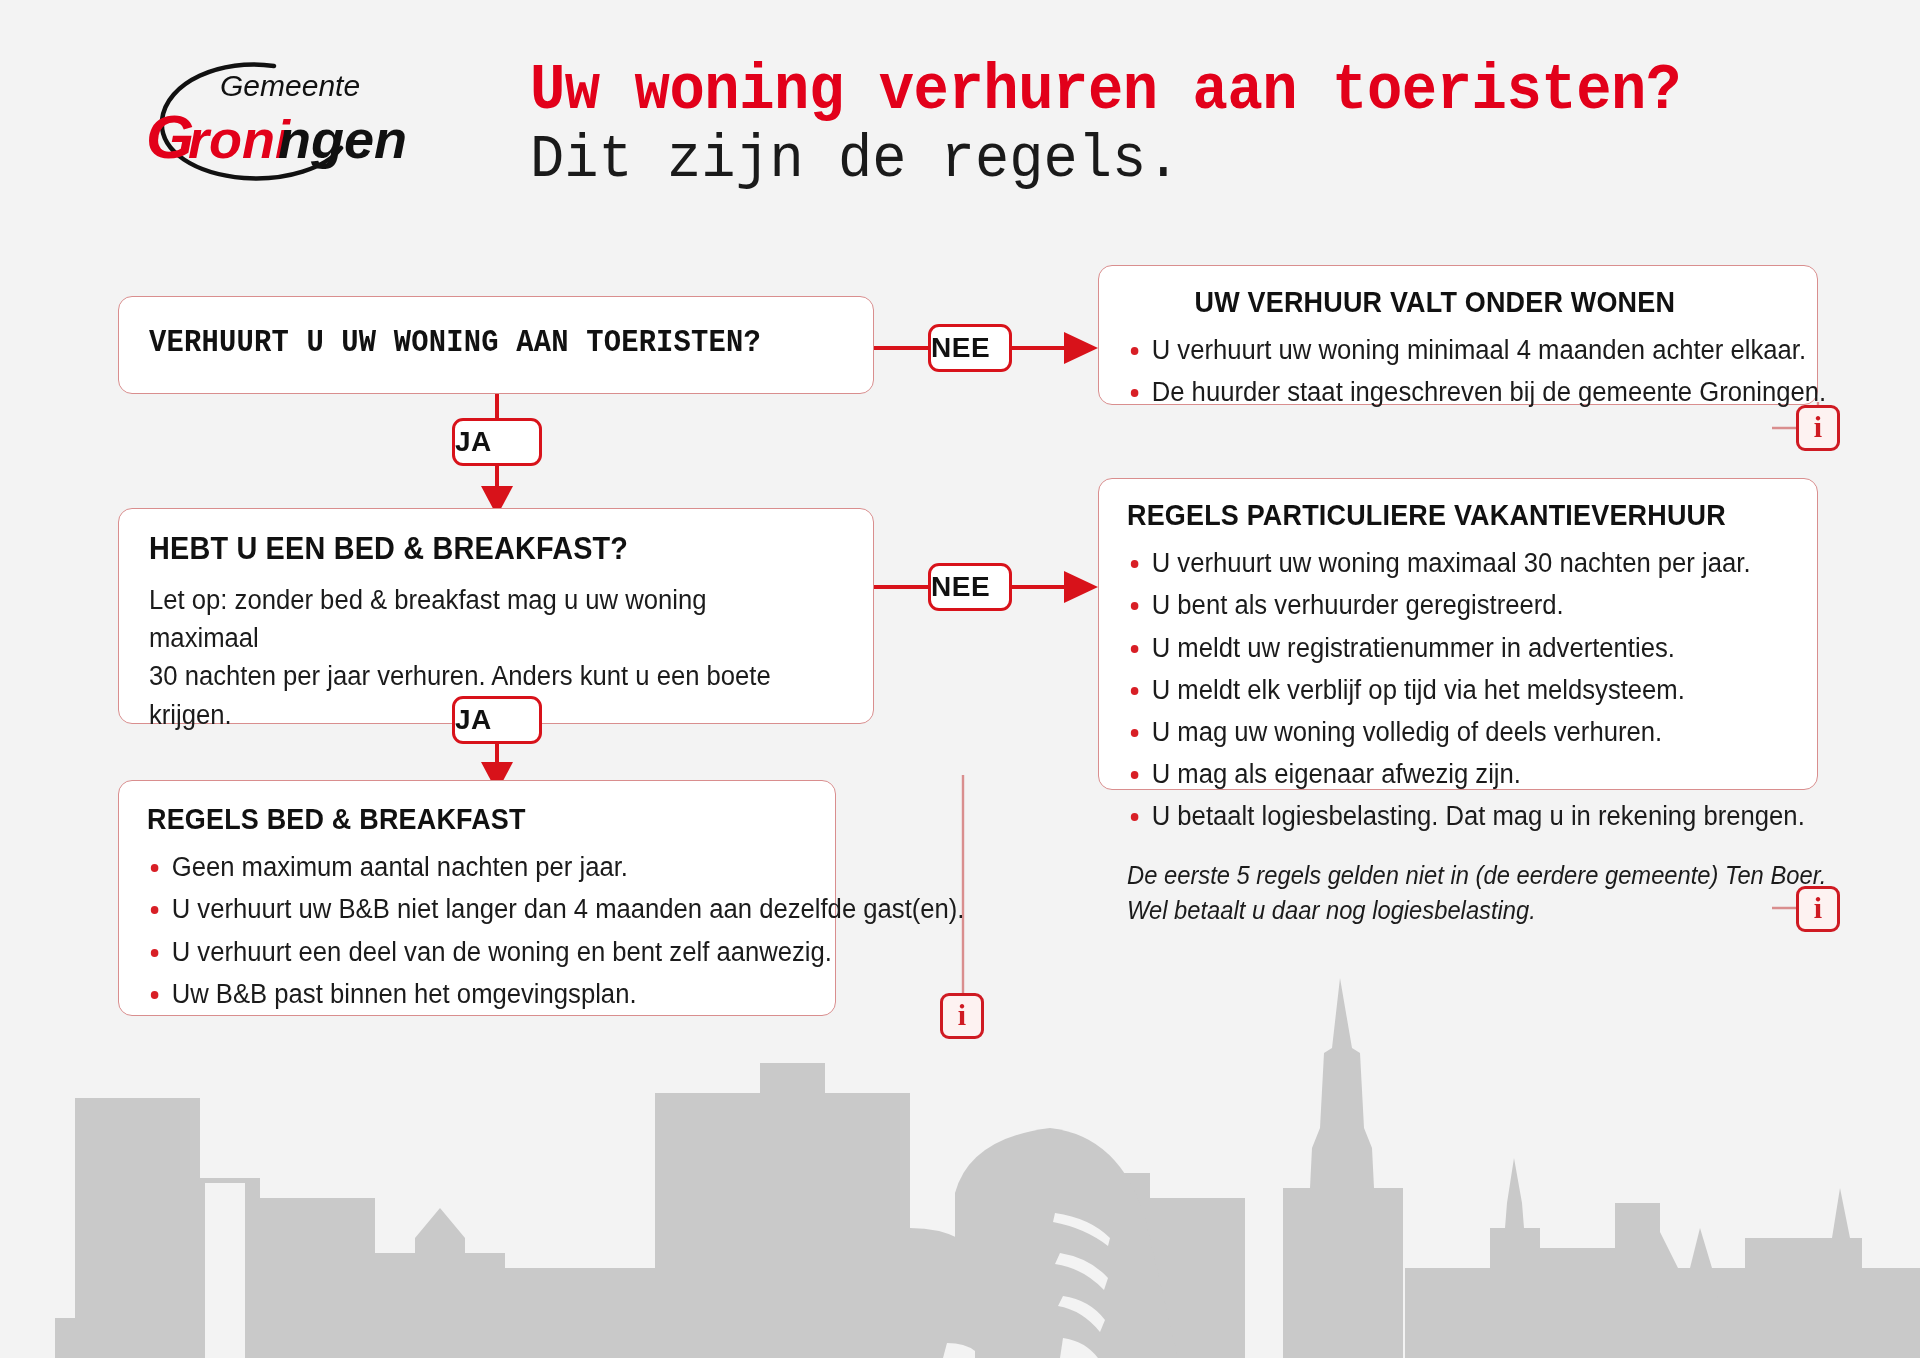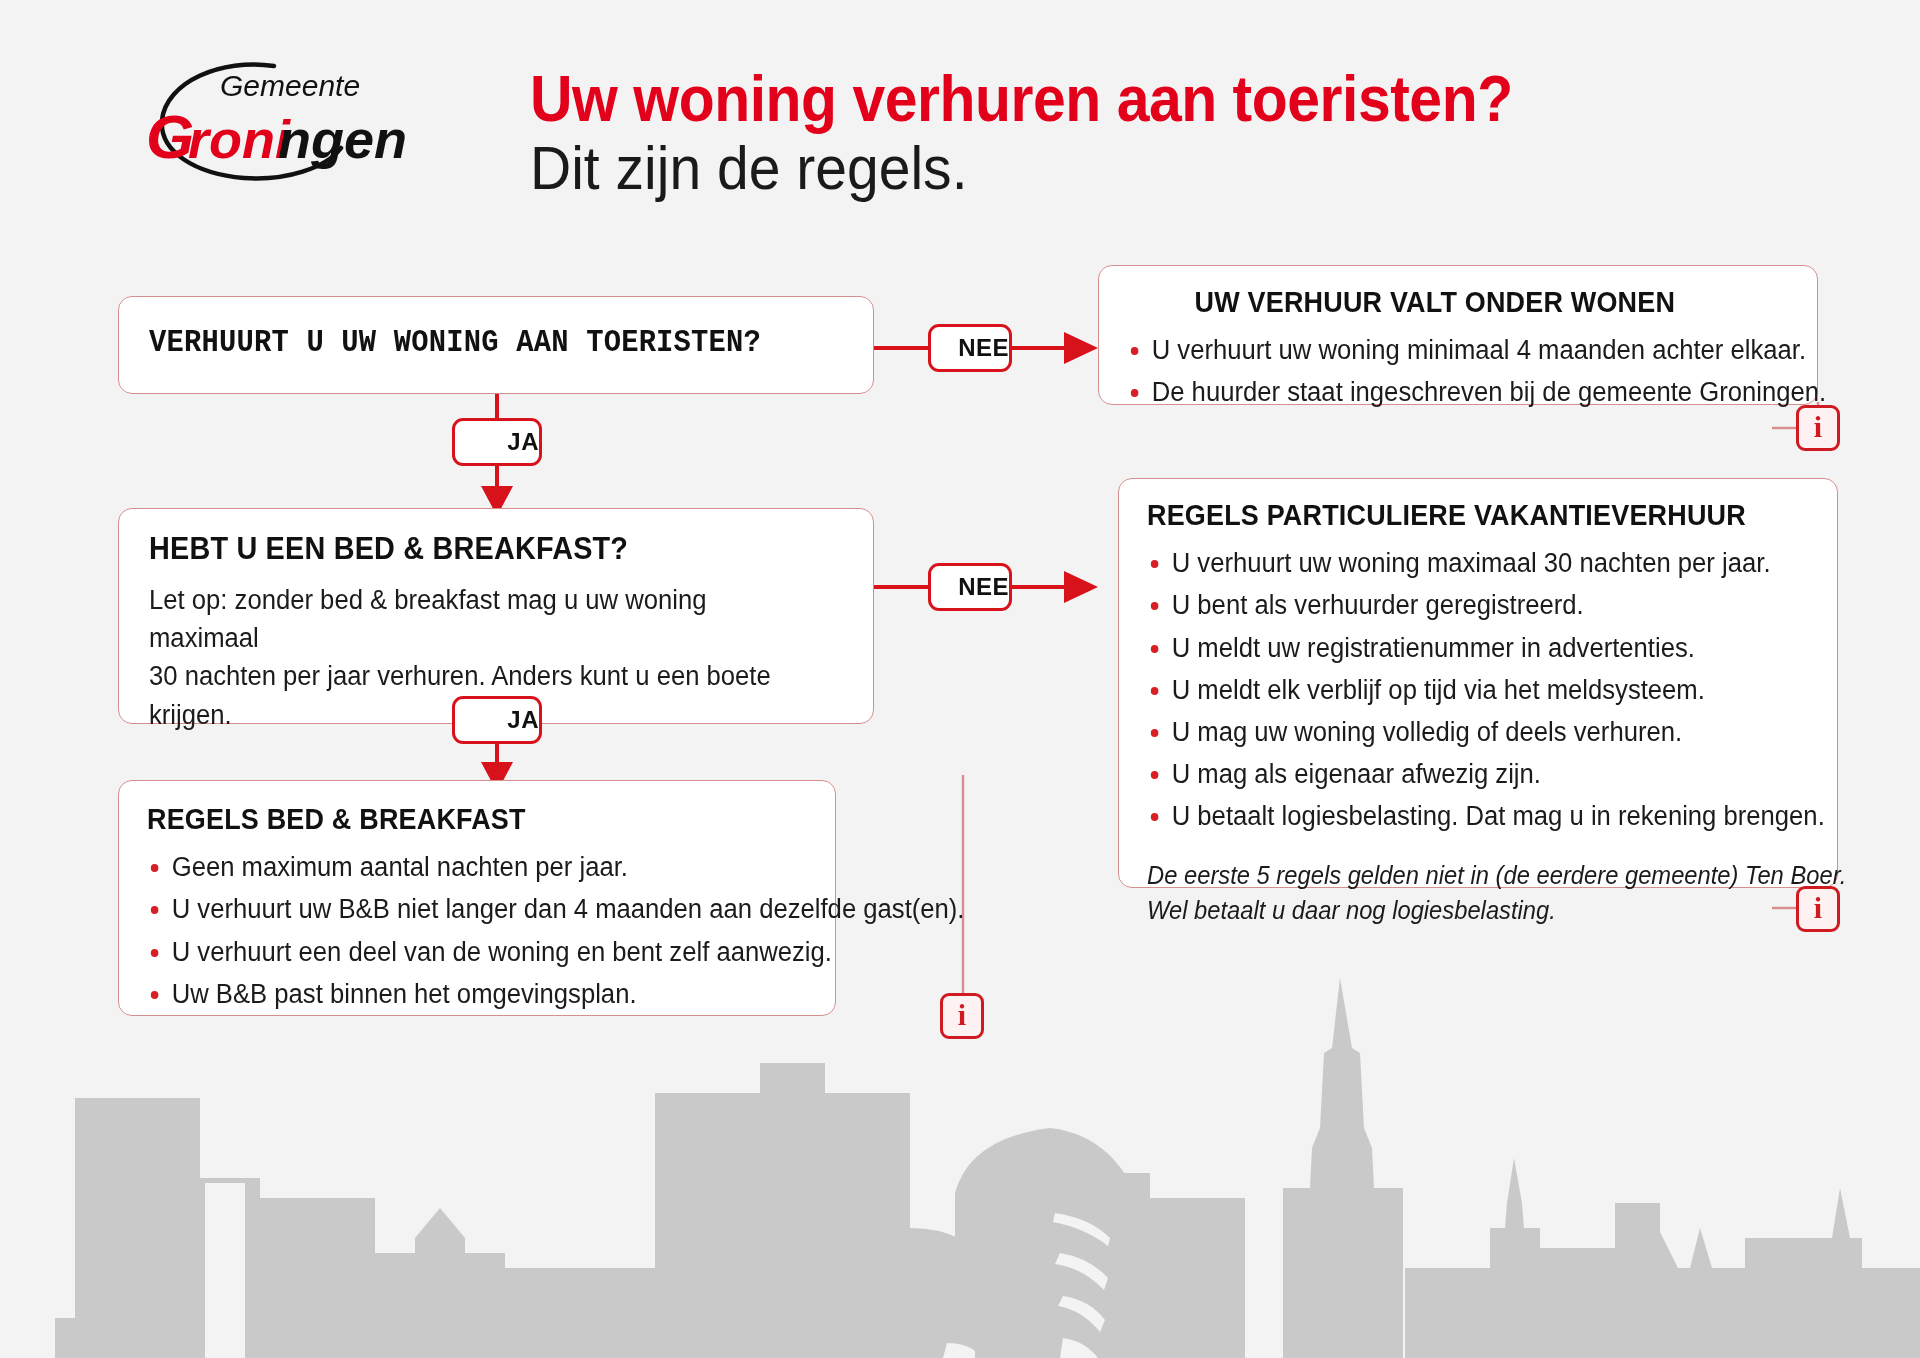--- a/index.html
+++ b/index.html
@@ -12,21 +12,21 @@
   }
 
   
   #skyline { position:absolute; left:0; bottom:0; width:1920px; height:560px; z-index:0; }
 
   
   #header { position:absolute; left:0; top:0; width:1920px; height:230px; z-index:3;padding-left:17px; }
 
   #logo { position:absolute; left:126px; top:48px; width:300px; height:135px; }
 
-  #titles { position:absolute; left:530px; top:66px; width:1300px; }
+  #titles { position:absolute; left:530px; top:58px; width:1300px;font-family:Liberation Mono, monospace; }
   .title-line1 {
     color:#e2001a;
     font-size:64px;
     font-weight:bold;
     letter-spacing:-0.5px;
     line-height:1.04;
     transform:scaleX(0.92);
     transform-origin:left center;
     white-space:nowrap;
   }
@@ -102,25 +102,25 @@
     white-space:nowrap;
   }
 
   
   .badge {
     position:absolute;
     background:#ffffff;
     border:3.5px solid #d8121a;
     border-radius:11px;
     color:#111111;
-    font-size:24px;
+    font-size:28px;
     font-weight:bold;
     display:flex;
     align-items:center;
-    justify-content:flex-end;
+    justify-content:flex-start;
     letter-spacing:0.5px;
     z-index:6;
   }
 
   
   .info-btn {
     position:absolute;
     width:44px; height:46px;
     background:#fdf2f1;
     border:3px solid #cf1a22;
@@ -282,21 +282,21 @@
       <li>U verhuurt uw woning minimaal 4 maanden achter elkaar.</li>
       <li>De huurder staat ingeschreven bij de gemeente Groningen.</li>
     </ul>
   </div>
 </div>
 
 <div class="info-btn" style="left:1796px; top:405px;">
   <span class="glyph">i</span>
 </div>
 
-<div class="card" style="left:1098px; top:478px; width:720px; height:410px;margin-left:20px;">
+<div class="card" style="left:1098px; top:478px; width:720px; height:312px;">
   <div class="card-pad" style="padding:20px 28px 18px 28px;">
     <div class="card-title" style="font-size:29px;">REGELS PARTICULIERE VAKANTIEVERHUUR</div>
     <ul class="blist">
       <li>U verhuurt uw woning maximaal 30 nachten per jaar.</li>
       <li>U bent als verhuurder geregistreerd.</li>
       <li>U meldt uw registratienummer in advertenties.</li>
       <li>U meldt elk verblijf op tijd via het meldsysteem.</li>
       <li>U mag uw woning volledig of deels verhuren.</li>
       <li>U mag als eigenaar afwezig zijn.</li>
       <li>U betaalt logiesbelasting. Dat mag u in rekening brengen.</li>

